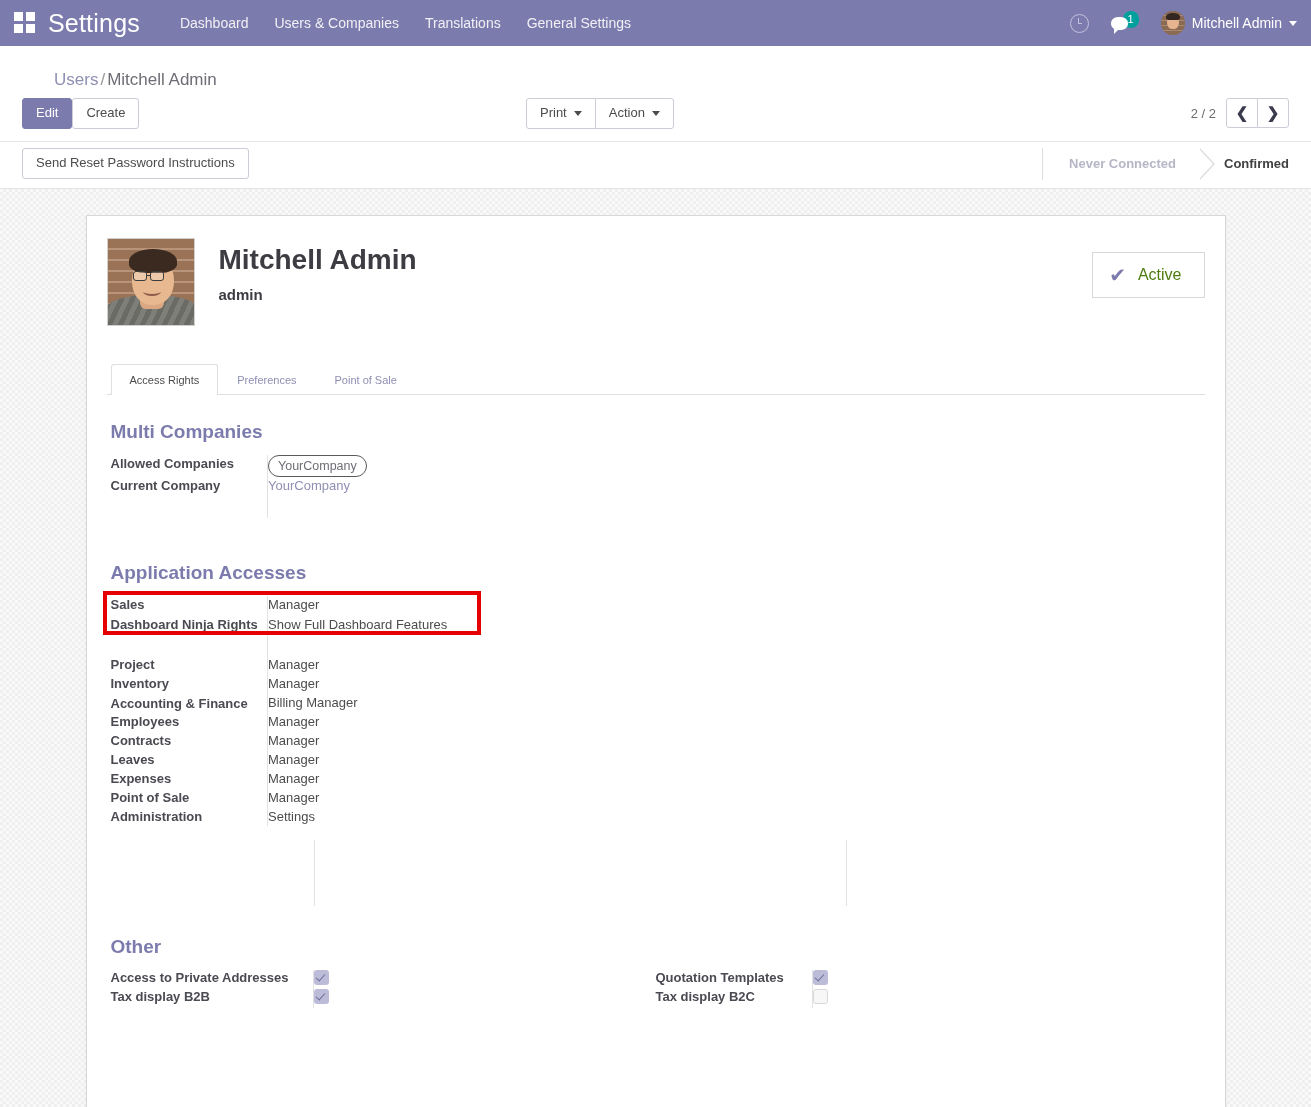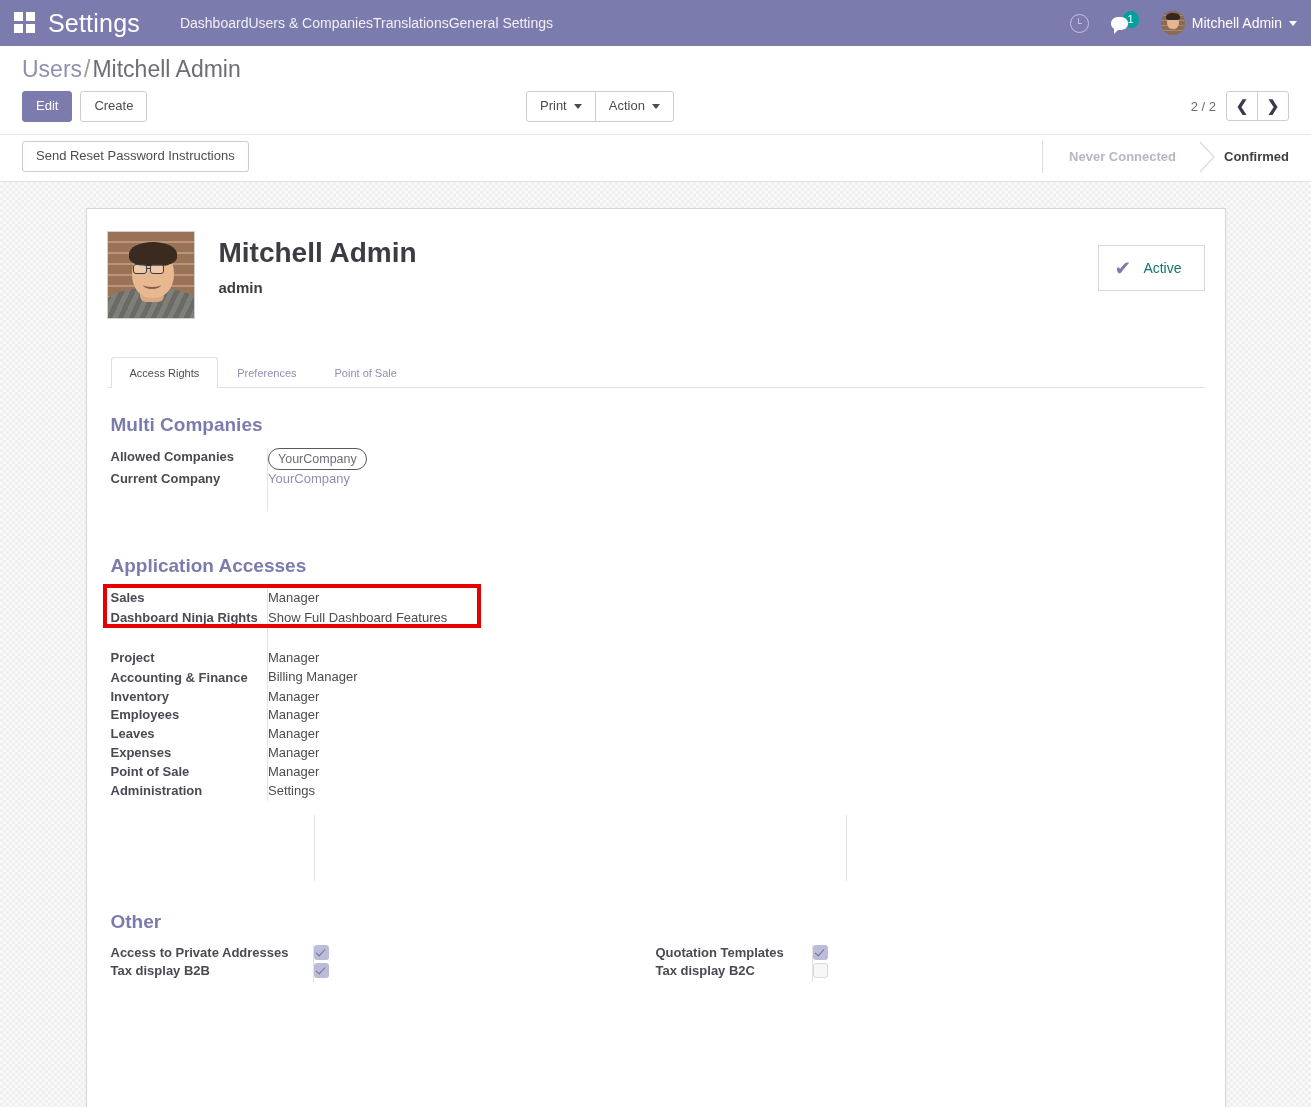--- a/index.html
+++ b/index.html
@@ -39,21 +39,21 @@
   .brand {
     font-size:25px;
     color:#ffffff;
     margin-left:6px;
     margin-right:40px;
     font-weight:400;
     letter-spacing:.2px;
     line-height:1;
     cursor:pointer;
   }
-  .nav-menu { display:flex; align-items:center; }
+  .nav-menu { display:flex; align-items:center; gap:26px; }
   .nav-menu a {
     color:#f0f0f5;
     font-size:14px;
     text-decoration:none;
     cursor:pointer;
   }
   .nav-right {
     margin-left:auto;
     display:flex;
     align-items:center;
@@ -115,23 +115,24 @@
     border-top:5px solid #ffffff;
   }
 
   
   .cp {
     background:#ffffff;
     padding:0 14px;
     border-bottom:1px solid #e6e6e6;
   }
   .breadcrumb {
-    padding:10px 8px 2px 8px;
-    font-size:23px;
+    padding:24px 8px 2px 8px;
+    font-size:17px;
     color:#888a93;
+    margin-left:32px;
   }
   .breadcrumb a { color:#8f8fb3; text-decoration:none; cursor:pointer; }
   .breadcrumb .sep { color:#9b9b9b; margin:0 2px; }
   .breadcrumb .cur { color:#6d6d75; }
 
   .cp-row {
     display:flex;
     align-items:center;
     padding:6px 8px 12px 8px;
     position:relative;
@@ -145,21 +146,21 @@
     color:#4c4c4c;
     border-radius:3px;
     cursor:pointer;
     line-height:1.3;
   }
   .btn-primary {
     background:#7c7bad;
     border-color:#7c7bad;
     color:#ffffff;
   }
-  .cp-left { display:flex; gap:8px; }
+  .cp-left { display:flex; }
   .cp-center {
     position:absolute;
     left:512px;
     display:flex;
   }
   .btn-group { display:flex; }
   .btn-group .btn { border-radius:0; margin-left:-1px; }
   .btn-group .btn:first-child { border-radius:3px 0 0 3px; margin-left:0; }
   .btn-group .btn:last-child { border-radius:0 3px 3px 0; }
   .dd-caret {
@@ -330,21 +331,21 @@
     border:1px solid #d8d8d8;
     background:#ffffff;
     padding:12px 22px 12px 16px;
     display:flex;
     align-items:center;
     gap:12px;
     margin-top:14px;
     cursor:pointer;
   }
   .check-mark { color:#7c7bad; font-size:20px; line-height:1; }
-  .active-label { color:#0f766e; font-size:14px; }
+  .active-label { color:#4d7c0f; font-size:16px; }
 
   
   .tabs {
     margin-top:38px;
     border-bottom:1px solid #dfdfdf;
     display:flex;
     padding-left:4px;
   }
   .tab {
     padding:9px 18px;
@@ -589,29 +590,33 @@
           </tr>
           <tr>
             <td class="f-label" style="line-height:1.5;">Dashboard Ninja Rights</td>
             <td class="f-value" style="line-height:1.5;padding-bottom:22px;">Show Full Dashboard Features</td>
           </tr>
           <tr>
             <td class="f-label">Project</td>
             <td class="f-value">Manager</td>
           </tr>
           <tr>
+            <td class="f-label">Inventory</td>
+            <td class="f-value">Manager</td>
+          </tr>
+          <tr>
             <td class="f-label" style="line-height:1.5;">Accounting &amp; Finance</td>
             <td class="f-value">Billing Manager</td>
           </tr>
           <tr>
-            <td class="f-label">Inventory</td>
-            <td class="f-value">Manager</td>
-          </tr>
-          <tr>
             <td class="f-label">Employees</td>
+            <td class="f-value">Manager</td>
+          </tr>
+          <tr>
+            <td class="f-label">Contracts</td>
             <td class="f-value">Manager</td>
           </tr>
           <tr>
             <td class="f-label">Leaves</td>
             <td class="f-value">Manager</td>
           </tr>
           <tr>
             <td class="f-label">Expenses</td>
             <td class="f-value">Manager</td>
           </tr>

